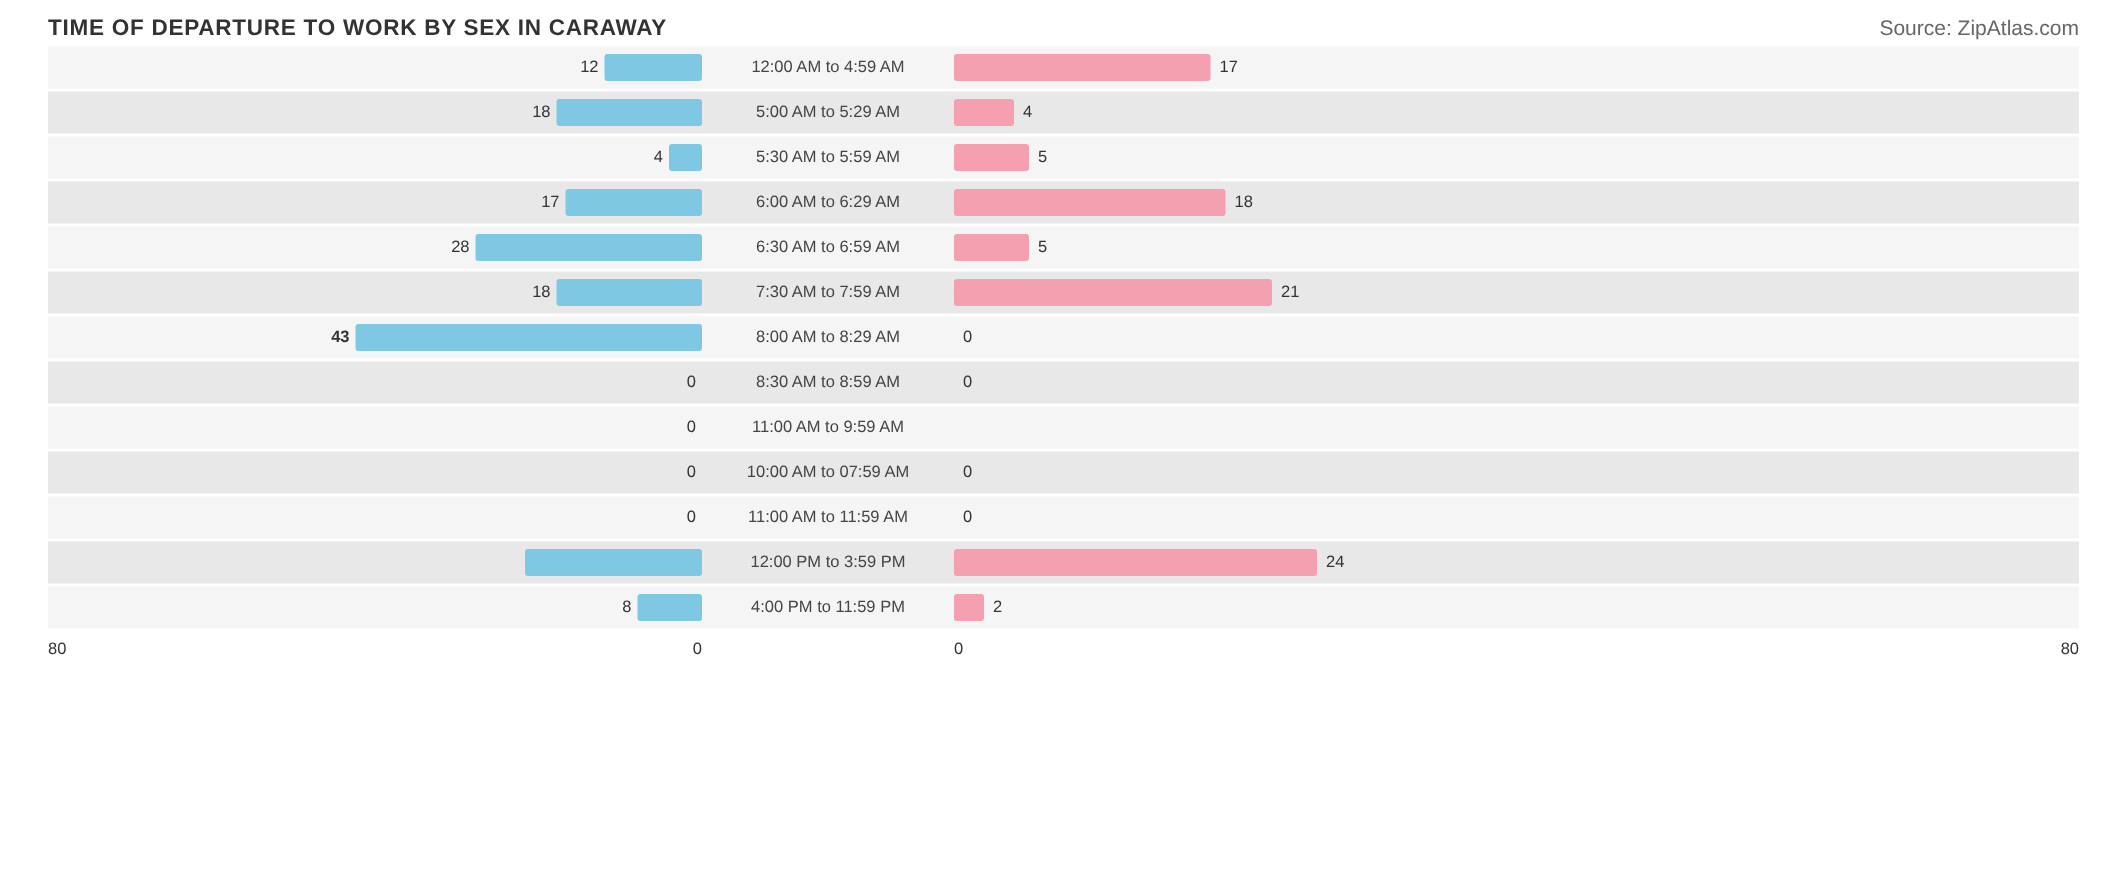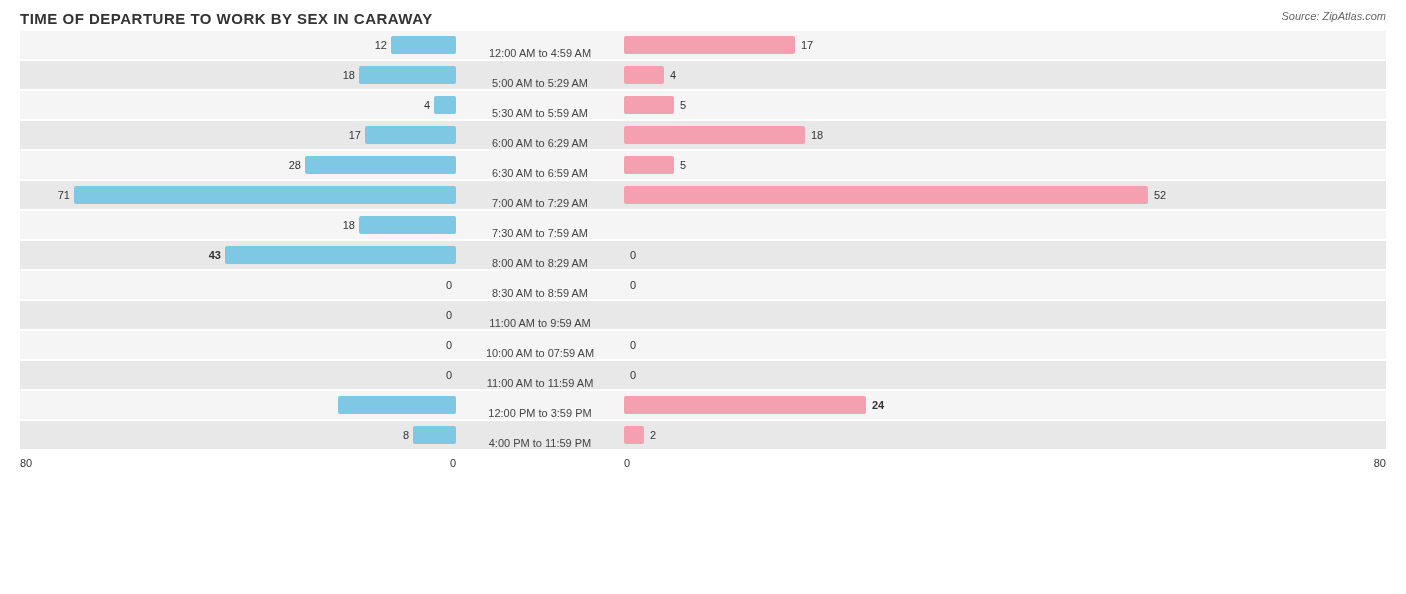--- a/index.html
+++ b/index.html
@@ -6,48 +6,47 @@
     body {
       background: #fff;
       font-family: Arial, sans-serif;
       width: 1406px;
       height: 594px;
       overflow: hidden;
     }
     .chart-container {
       width: 1406px;
       height: 594px;
-      padding: 10px 20px 30px 20px;
+      padding: 10px 20px 30px 32px;
       position: relative;
     }
     .chart-title {
       font-size: 15px;
       font-weight: bold;
       text-align: left;
       color: #333;
       margin-bottom: 4px;
       text-transform: uppercase;
       letter-spacing: 0.5px;
     }
     .source-text {
       position: absolute;
       top: 10px;
       right: 20px;
-      font-size: 11px;
+      font-size: 14px;
       color: #666;
-      font-style: italic;
     }
     .chart-area {
       position: relative;
       width: 100%;
       margin-top: 2px;
     }
     .bar-row {
       display: flex;
-      align-items: flex-end;
+      align-items: center;
       height: 28px;
       margin-bottom: 2px;
       position: relative;
     }
     .bar-row:nth-child(odd) {
       background: #f5f5f5;
     }
     .bar-row:nth-child(even) {
       background: #e8e8e8;
     }
@@ -207,35 +206,28 @@
           <div class="male-value" style="right: 159px; top: 50%; transform: translateY(-50%);">28</div>
         </div>
         <div class="label-center">6:30 AM to 6:59 AM</div>
         <div class="right-section">
           <div class="female-bar" style="width: 50px; left: 4px;"></div>
           <div class="female-value" style="left: 60px; top: 50%; transform: translateY(-50%);">5</div>
         </div>
       </div>
       <div class="bar-row">
         <div class="left-section">
-          <div class="male-bar" style="width: 382px; right: 4px;"></div>
-          <div class="male-value" style="right: 390px; top: 50%; transform: translateY(-50%);">71</div>
-        </div>
-        <div class="label-center">7:00 AM to 7:29 AM</div>
-        <div class="right-section">
-          <div class="female-bar" style="width: 524px; left: 4px;"></div>
-          <div class="female-value" style="left: 534px; top: 50%; transform: translateY(-50%);">52</div>
-        </div>
-      </div>
-      <div class="bar-row">
-        <div class="left-section">
           <div class="male-bar" style="width: 97px; right: 4px;"></div>
           <div class="male-value" style="right: 105px; top: 50%; transform: translateY(-50%);">18</div>
         </div>
         <div class="label-center">7:30 AM to 7:59 AM</div>
+        <div class="right-section">
+          <div class="female-bar" style="width: 212px; left: 4px;"></div>
+          <div class="female-value" style="left: 222px; top: 50%; transform: translateY(-50%);">21</div>
+        </div>
       </div>
       <div class="bar-row">
         <div class="left-section">
           <div class="male-bar" style="width: 231px; right: 4px;"></div>
           <div class="male-value" style="right: 239px; top: 50%; transform: translateY(-50%); font-weight: bold;">43</div>
         </div>
         <div class="label-center">8:00 AM to 8:29 AM</div>
         <div class="right-section">
           <div class="female-bar" style="width: 0px; left: 4px;"></div>
           <div class="female-value" style="left: 10px; top: 50%; transform: translateY(-50%);">0</div>
@@ -282,21 +274,21 @@
         </div>
       </div>
       <div class="bar-row">
         <div class="left-section">
           <div class="male-bar" style="width: 118px; right: 4px;"></div>
           <div class="male-value" style="right: 126px; top: 50%; transform: translateY(-50%); margin-top: 38px;">22</div>
         </div>
         <div class="label-center">12:00 PM to 3:59 PM</div>
         <div class="right-section">
           <div class="female-bar" style="width: 242px; left: 4px;"></div>
-          <div class="female-value" style="left: 252px; top: 50%; transform: translateY(-50%); font-weight: bold;">24</div>
+          <div class="female-value" style="left: 252px; top: 50%; transform: translateY(-50%);">24</div>
         </div>
       </div>
       <div class="bar-row">
         <div class="left-section">
           <div class="male-bar" style="width: 43px; right: 4px;"></div>
           <div class="male-value" style="right: 51px; top: 50%; transform: translateY(-50%);">8</div>
         </div>
         <div class="label-center">4:00 PM to 11:59 PM</div>
         <div class="right-section">
           <div class="female-bar" style="width: 20px; left: 4px;"></div>

